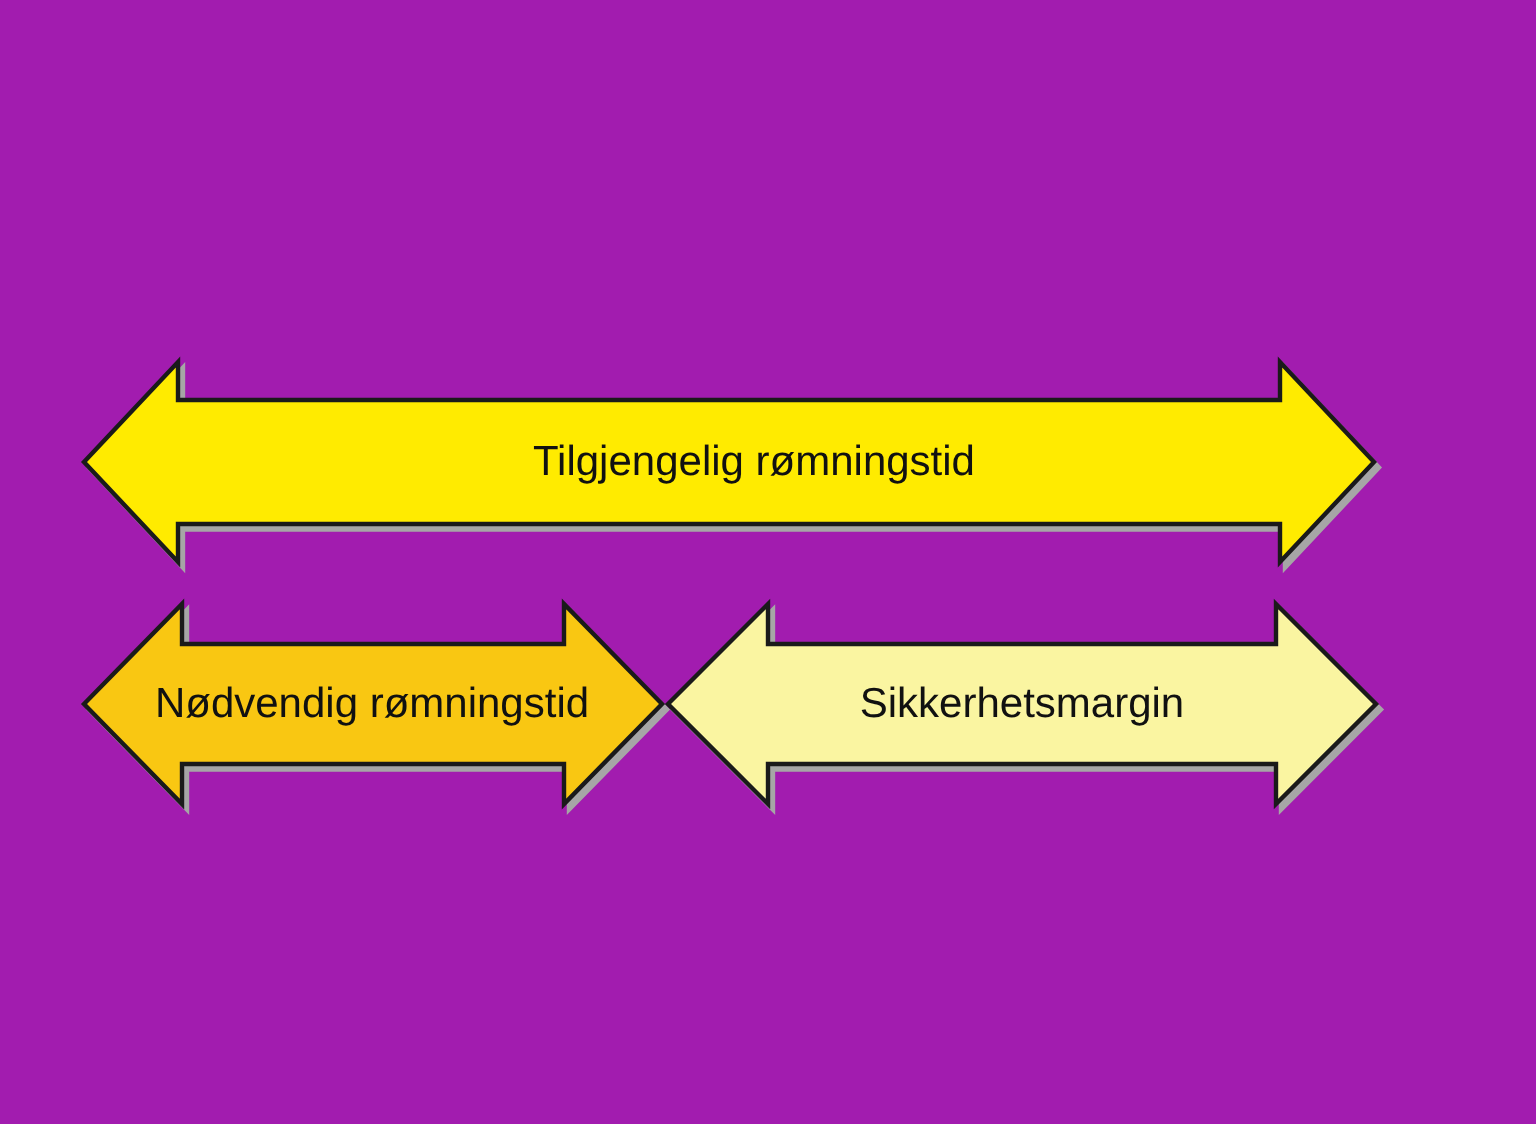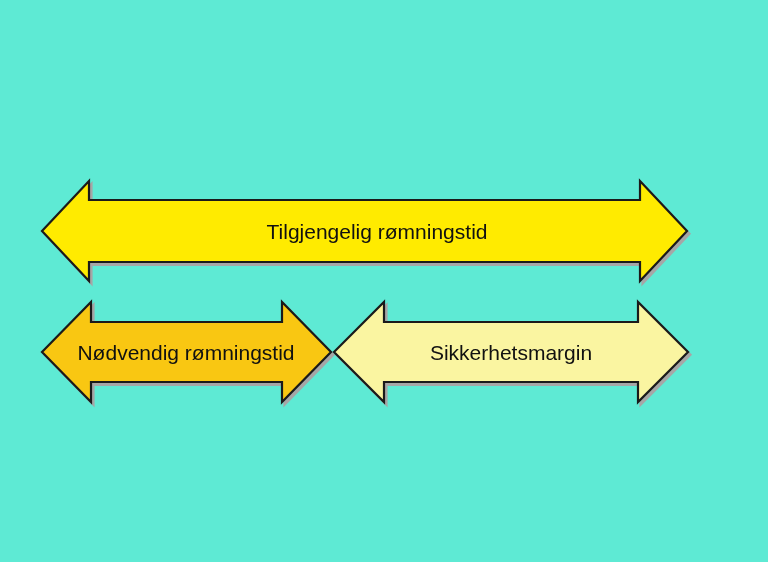--- a/index.html
+++ b/index.html
@@ -8,21 +8,21 @@
     background: #ffffff;
     width: 768px;
     height: 562px;
     overflow: hidden;
     font-family: "Liberation Sans", sans-serif;
   }
   .stage {
     position: relative;
     width: 768px;
     height: 562px;
-    background: #5eead4;
+    background: #a21caf;
     text-align: center;
   }
   svg { display: block; }
   .arrow-body {
     stroke-width: 2.2px;
     stroke-linejoin: miter;
   }
   .arrow-shadow {
     stroke-width: 2.2px;
     stroke-linejoin: miter;

